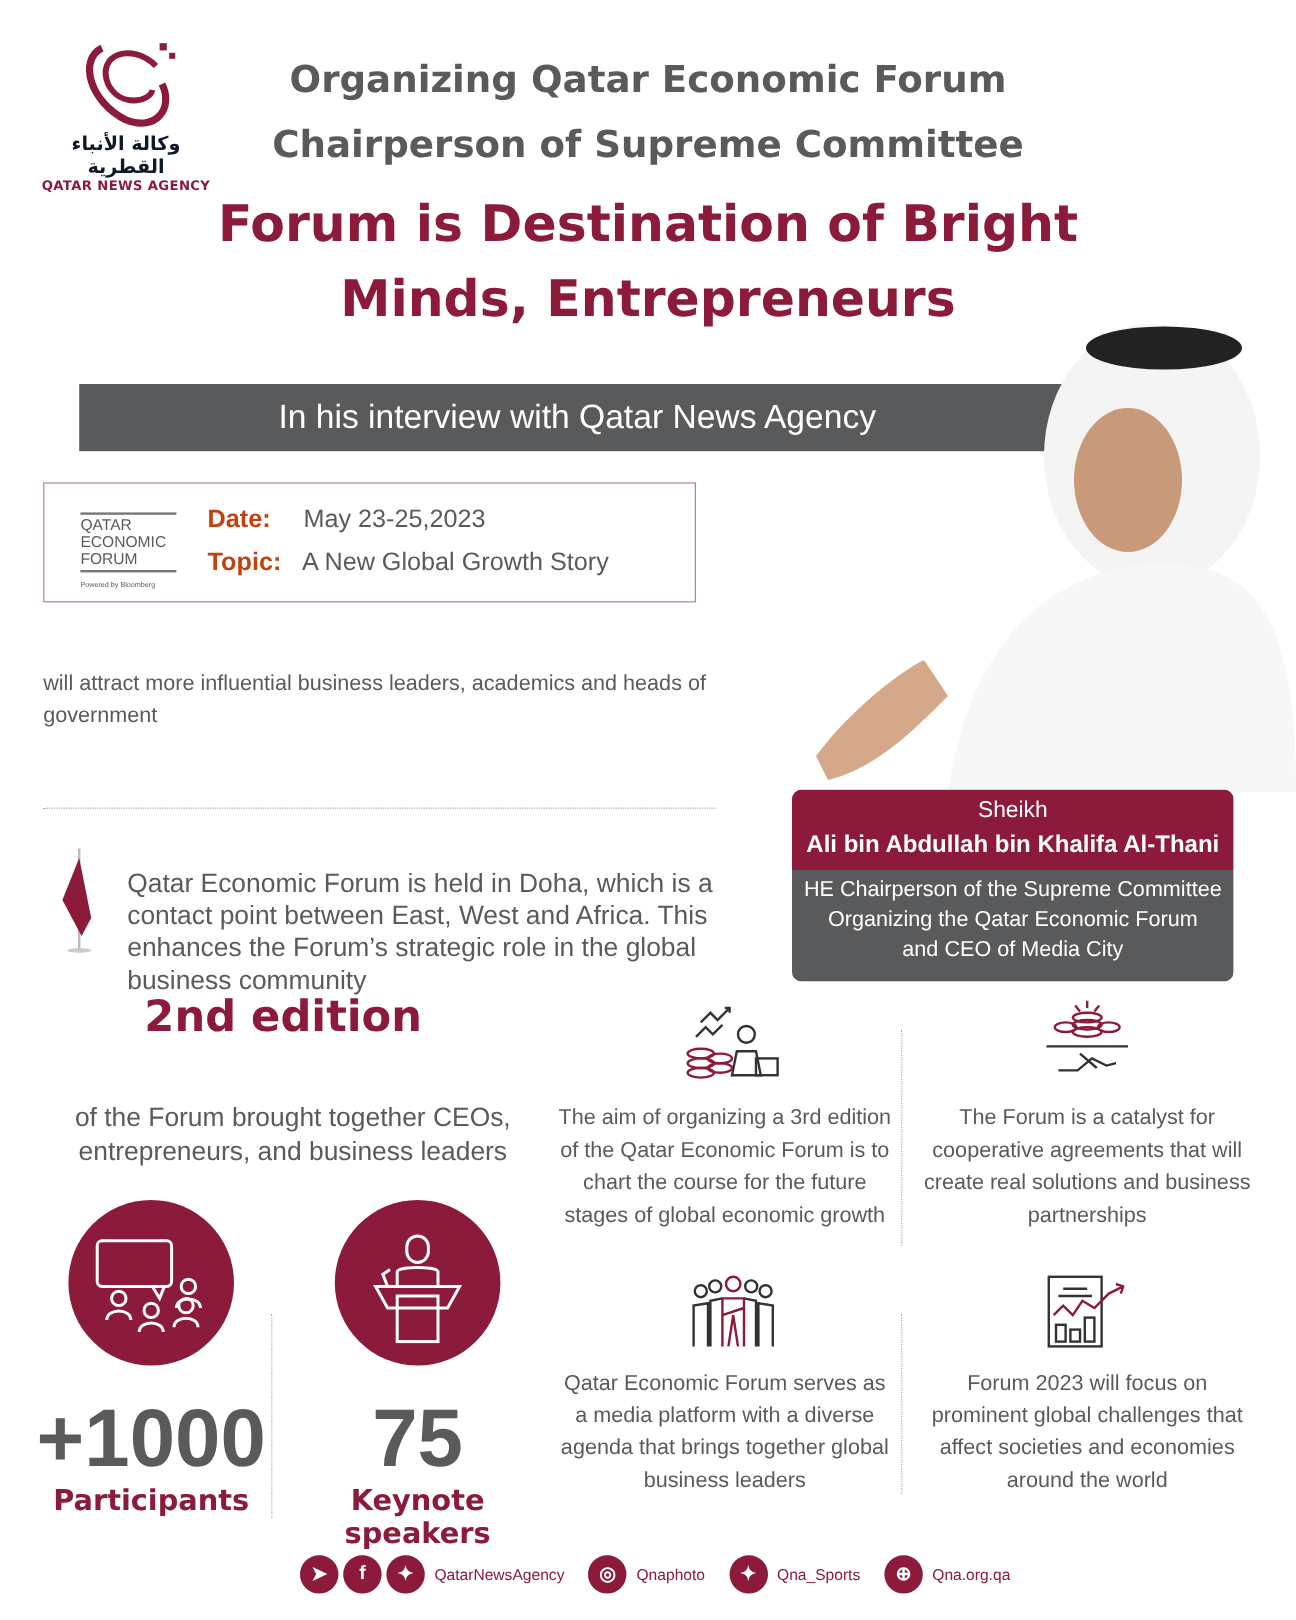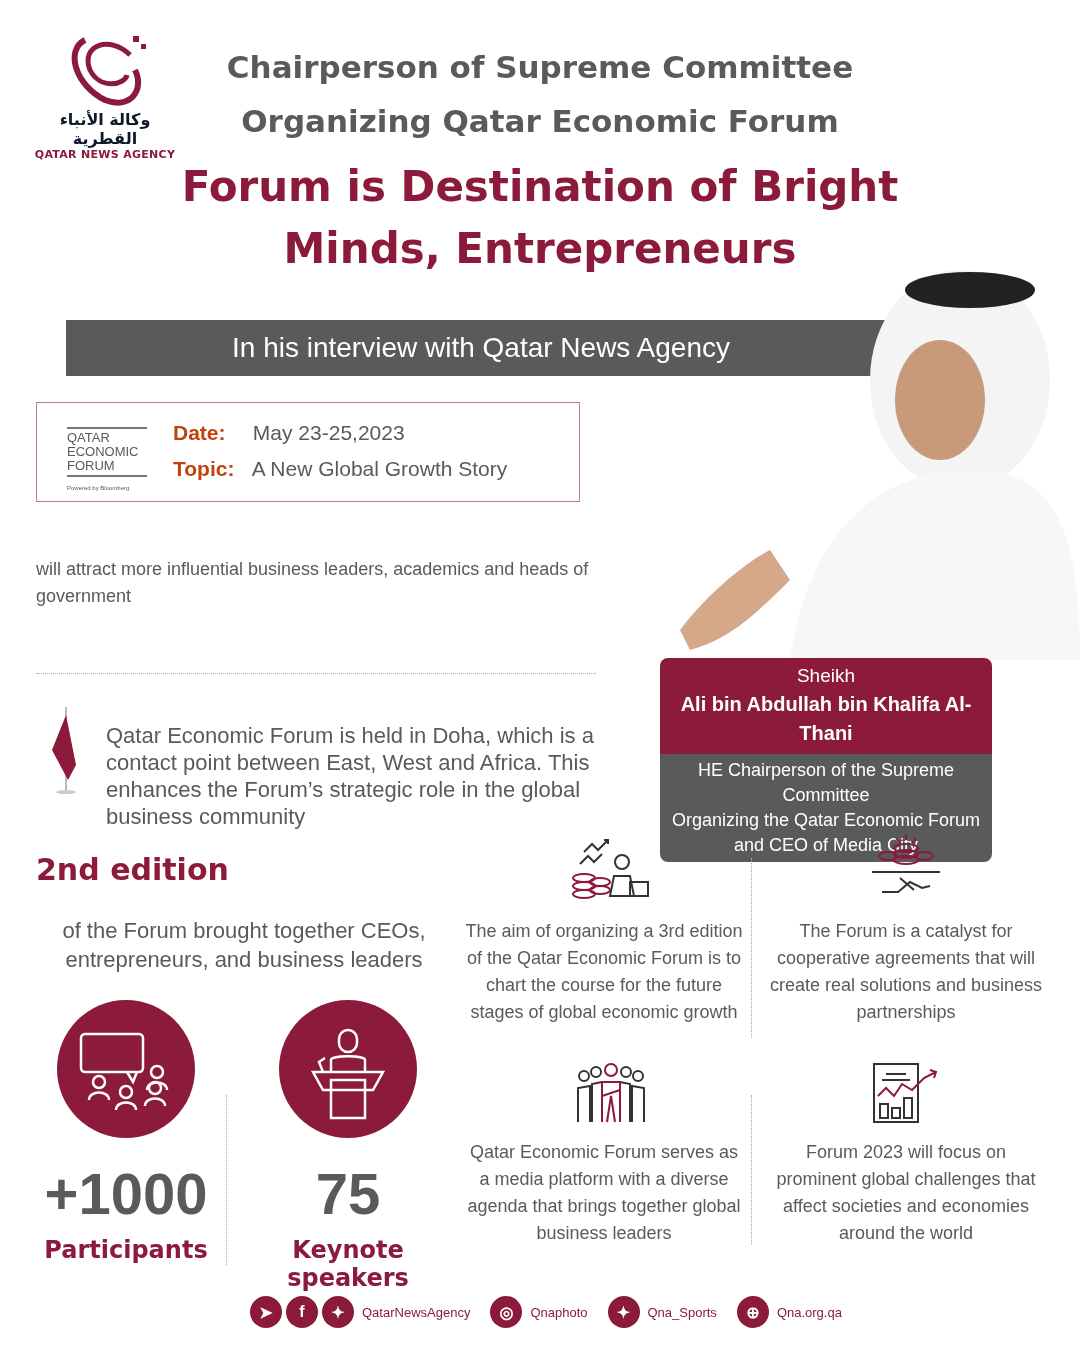--- a/index.html
+++ b/index.html
@@ -19,31 +19,31 @@
   .qef-logo .pw { font-size: 6px; margin-top: 4px; }
   .info-row { position: absolute; left: 136px; font-size: 21px; font-family: "Liberation Sans", sans-serif; }
   .info-row .lab { color: #c2410c; font-weight: bold; display: inline-block; width: 74px; }
   .info-row .val { color: #595a5c; }
   .ed3 { left: 36px; top: 552px; width: 600px; }
   .ed3 .t { font-size: 20px; font-weight: bold; color: #8b1a3b; }
   .ed3 .d { font-size: 18px; color: #595a5c; line-height: 27px; margin-top: 4px; font-family: "Liberation Sans", sans-serif; }
   .dotline { left: 36px; top: 673px; width: 560px; border-top: 1px dotted #aaa; }
   .flag { left: 44px; top: 705px; width: 40px; height: 90px; }
   .doha { left: 106px; top: 722px; width: 530px; font-size: 22px; line-height: 27px; color: #595a5c; font-family: "Liberation Sans", sans-serif; }
-  .namecard { left: 660px; top: 658px; width: 332px; border-radius: 8px; overflow: hidden; }
+  .namecard { left: 660px; top: 658px; width: 368px; border-radius: 8px; overflow: hidden; }
   .namecard .top { background: #8b1a3b; color: #fff; text-align: center; padding: 4px 0 6px; font-size: 19px; line-height: 28px; font-family: "Liberation Sans", sans-serif; }
   .namecard .top b { font-size: 20px; }
-  .namecard .bot { background: #595a5c; color: #fff; text-align: center; padding: 4px 0 4px; font-size: 18px; line-height: 25px; font-family: "Liberation Sans", sans-serif; }
-  .ed2t { left: 36px; top: 852px; width: 400px; font-size: 30px; font-weight: bold; color: #8b1a3b; }
+  .namecard .bot { background: #595a5c; color: #fff; text-align: center; padding: 4px 0 14px; font-size: 18px; line-height: 25px; font-family: "Liberation Sans", sans-serif; }
+  .ed2t { left: 36px; top: 827px; width: 400px; text-align: center; font-size: 36px; font-weight: bold; color: #8b1a3b; }
   .ed2d { left: 36px; top: 916px; width: 416px; text-align: center; font-size: 22px; line-height: 29px; color: #595a5c; font-family: "Liberation Sans", sans-serif; }
   .circle { width: 138px; height: 138px; border-radius: 50%; background: #8b1a3b; }
   .c1 { left: 57px; top: 1000px; }
   .c2 { left: 279px; top: 1000px; }
   .vdot { border-left: 1px dotted #aaa; }
-  .stat-num { font-size: 58px; font-weight: bold; color: #595a5c; text-align: center; width: 200px; font-family: "Liberation Sans", sans-serif; }
+  .stat-num { font-size: 68px; font-weight: bold; color: #595a5c; text-align: center; width: 200px; font-family: "Liberation Sans", sans-serif; }
   .stat-lab { font-size: 24px; font-weight: bold; color: #8b1a3b; text-align: center; width: 240px; }
   .feat { text-align: center; font-size: 18px; line-height: 27px; color: #595a5c; font-family: "Liberation Sans", sans-serif; width: 280px; }
   .footer { left: 250px; top: 1294px; height: 36px; display: flex; align-items: center; gap: 4px; font-size: 13px; color: #8b1a3b; font-family: "Liberation Sans", sans-serif; }
   .footer .ic { width: 32px; height: 32px; border-radius: 50%; background: #8b1a3b; display: flex; align-items: center; justify-content: center; color: #fff; font-size: 16px; font-weight: bold; }
   .footer .gap { width: 12px; }
   .footer .lbl { margin-left: 4px; }
 </style>
 </head>
 <body>
 
@@ -53,22 +53,22 @@
     <path d="M75 25 C55 5, 25 15, 35 40 C45 60, 70 55, 72 45" stroke="#8b1a3b" stroke-width="5" fill="none"></path>
     <rect x="78" y="6" width="6" height="6" fill="#8b1a3b"></rect>
     <rect x="86" y="14" width="5" height="5" fill="#8b1a3b"></rect>
     <rect x="80" y="50" width="5" height="5" fill="#8b1a3b"></rect>
   </svg>
   <div class="ar">وكالة الأنباء القطرية</div>
   <div class="en">QATAR NEWS AGENCY</div>
 </div>
 
 <div class="abs h1">
+  <div>Organizing Qatar Economic Forum</div>
   <div>Chairperson of Supreme Committee</div>
-  <div>Organizing Qatar Economic Forum</div>
 </div>
 <div class="abs h2">
   <div>Forum is Destination of Bright</div>
   <div>Minds, Entrepreneurs</div>
 </div>
 
 <div class="abs banner">In his interview with Qatar News Agency</div>
 
 <div class="abs photo">
   <svg width="410" height="400" viewBox="0 0 410 400">

